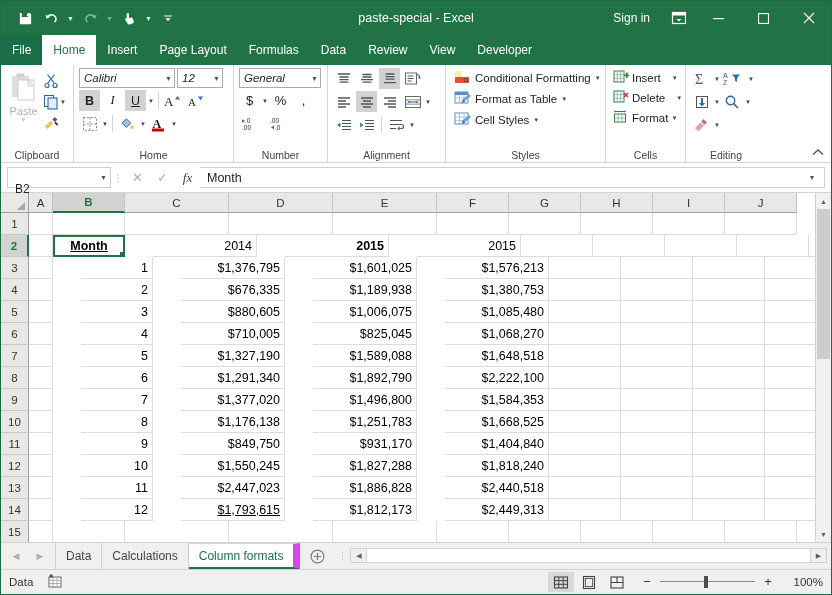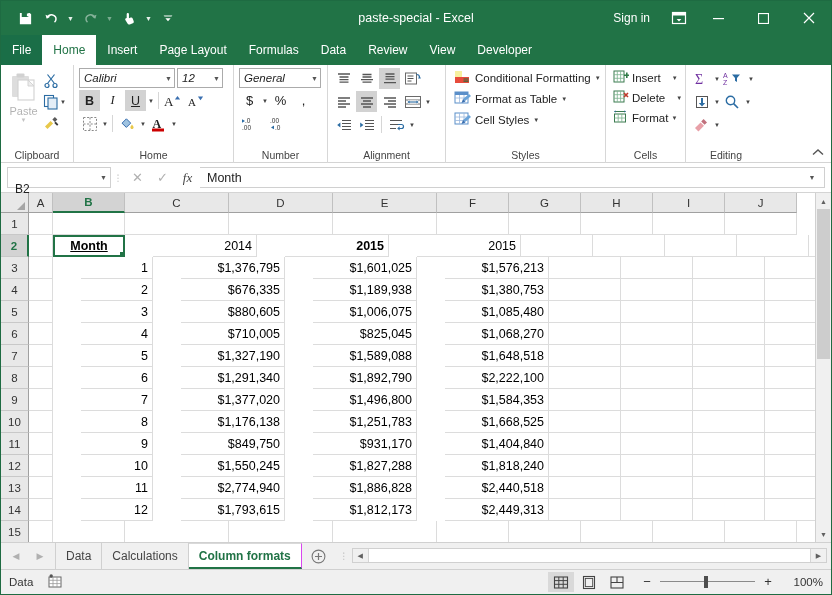--- a/index.html
+++ b/index.html
@@ -216,22 +216,22 @@
   .navarrows { display:flex; align-items:center; padding:0 4px; gap:2px;
                border-right:1px solid #d0d0d0; }
   .navarrow { width:22px; height:26px; display:flex; align-items:center;
               justify-content:center; color:#b0b0b0; font-size:9px; cursor:pointer; }
   .stabs { display:flex; align-items:stretch; }
   .stab {
     display:flex; align-items:center; padding:0 10px; font-size:12px; color:#444;
     border-right:1px solid #d0d0d0; cursor:pointer; background:#f0f0f0;
   }
   .stab.active {
-    background:#fff; color:#217346; font-weight:bold;
-    border-bottom:2px solid #217346; border-right:1px solid #d946ef;
+    background:#fff; color:#217346; font-weight:normal;
+    border-bottom:2px solid #217346; border-right:7px solid #d946ef;
     border-top:1px solid #d9d9d9;
   }
   .addsheet { width:34px; display:flex; align-items:center; justify-content:center;
               cursor:pointer; color:#666; }
   .hgrip { width:16px; display:flex; align-items:center; justify-content:center;
            color:#b5b5b5; font-size:9px; }
   .hscroll-wrap { flex:1; display:flex; align-items:center; padding:2px 4px 3px 0; }
   .hscroll { flex:1; height:15px; display:flex; align-items:stretch;
              border:1px solid #d0d0d0; background:#f0f0f0; }
   .hs-arrow { width:15px; display:flex; align-items:center; justify-content:center;
@@ -935,36 +935,36 @@
             <div class="cell" style="width: 72px;"></div>
             <div class="cell" style="width: 72px;"></div>
             <div class="cell" style="width: 72px;"></div>
           </div>
           <div class="grow">
             <div class="rowhdr">
               <span>13</span>
             </div>
             <div class="cell" style="width: 24px;"></div>
             <div class="cell num" style="width: 72px;">11</div>
-            <div class="cell num" style="width: 104px;">$2,774,940</div>
+            <div class="cell num" style="width: 104px;">$2,447,023</div>
             <div class="cell num" style="width: 104px;">$1,886,828</div>
             <div class="cell num" style="width: 104px;">$2,440,518</div>
             <div class="cell" style="width: 72px;"></div>
             <div class="cell" style="width: 72px;"></div>
             <div class="cell" style="width: 72px;"></div>
             <div class="cell" style="width: 72px;"></div>
             <div class="cell" style="width: 72px;"></div>
           </div>
           <div class="grow">
             <div class="rowhdr">
               <span>14</span>
             </div>
             <div class="cell" style="width: 24px;"></div>
             <div class="cell num" style="width: 72px;">12</div>
-            <div class="cell num" style="width: 104px;">$1,793,615</div>
+            <div class="cell num" style="width: 104px; text-decoration: underline;">$1,793,615</div>
             <div class="cell num" style="width: 104px;">$1,812,173</div>
             <div class="cell num" style="width: 104px;">$2,449,313</div>
             <div class="cell" style="width: 72px;"></div>
             <div class="cell" style="width: 72px;"></div>
             <div class="cell" style="width: 72px;"></div>
             <div class="cell" style="width: 72px;"></div>
             <div class="cell" style="width: 72px;"></div>
           </div>
           <div class="grow">
             <div class="rowhdr">

